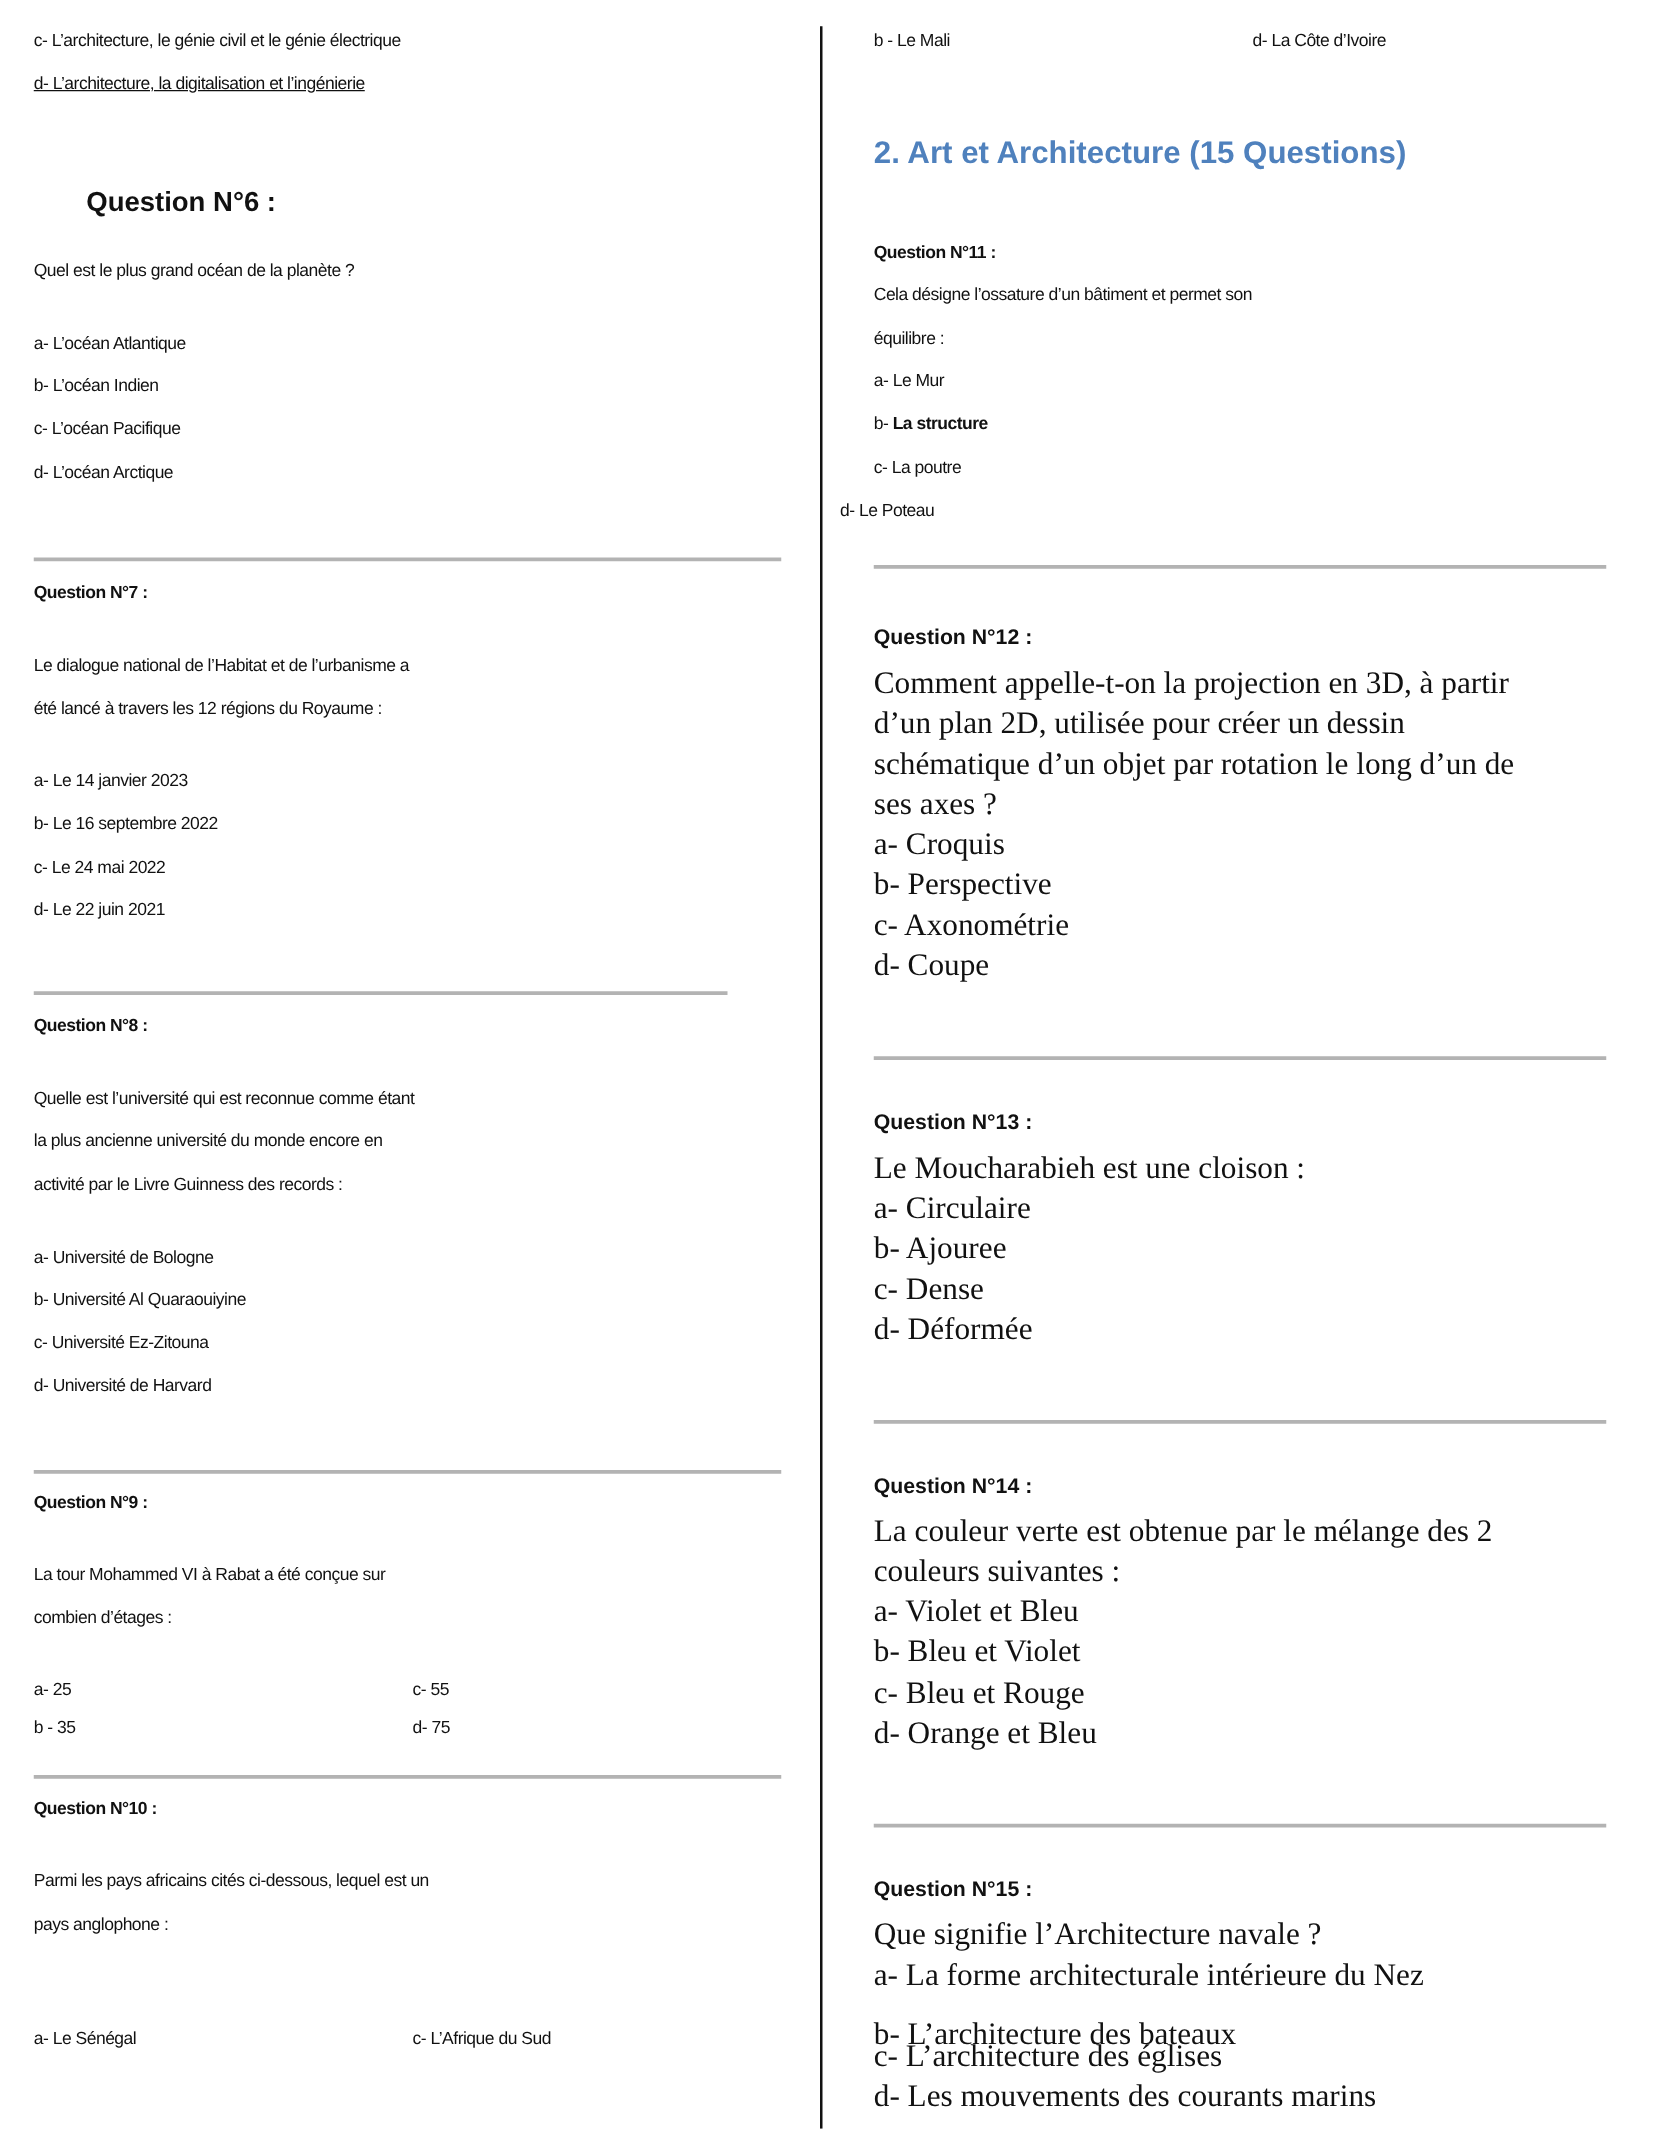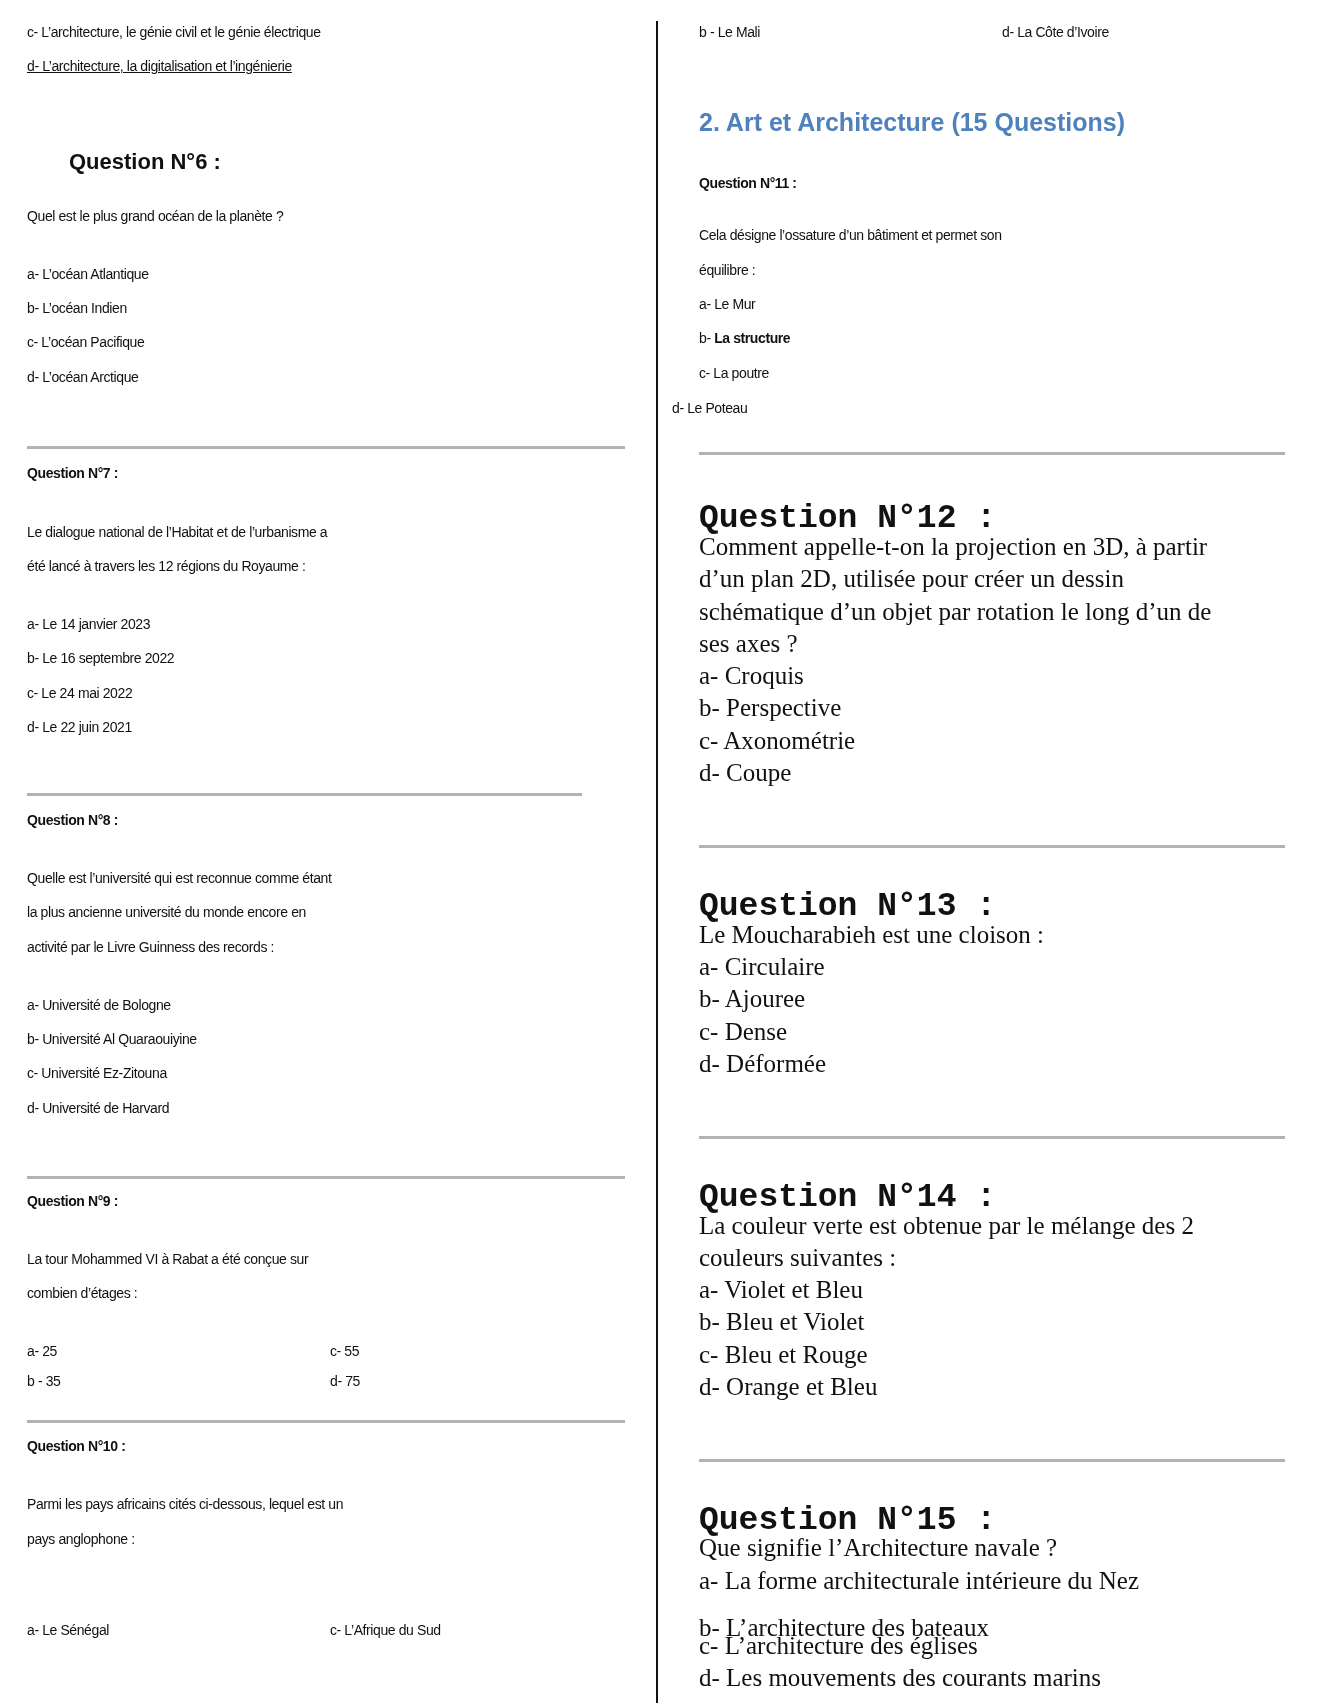--- a/index.html
+++ b/index.html
@@ -4,21 +4,21 @@
 <style>
   * { box-sizing: border-box; margin: 0; padding: 0; }
   html, body { width: 1340px; height: 1703px; background: #ffffff; overflow: hidden; }
   body { position: relative; color: #111; }
   .page { position: relative; width: 1340px; height: 1703px; }
   .divider-v { position: absolute; left: 656px; top: 21px; width: 2px; height: 1682px; background: #111; }
   .abs { position: absolute; white-space: nowrap; }
   .cal { font-family: "Liberation Sans", sans-serif; font-size: 14px; letter-spacing: -0.4px; transform-origin: left top; }
   .cal-q { font-family: "Liberation Serif", serif; font-size: 25px; font-weight: bold; }
   .tnr { font-family: "Liberation Serif", serif; font-size: 25px; }
-  .tnr-q { font-family: Liberation Mono, monospace; font-size: 33px; font-weight: bold; }
+  .tnr-q { font-family: Liberation Sans, sans-serif; font-size: 17px; font-weight: bold; }
   .heading { font-family: "Liberation Sans", sans-serif; font-size: 25px; font-weight: bold; color: #4f81bd; }
   .hr { position: absolute; height: 3px; background: #b3b3b3; }
   b.ans { font-weight: bold; }
 </style>
 </head>
 <body>
 
 <div class="page">
 
   <div class="divider-v"></div>
@@ -75,21 +75,21 @@
     <div class="abs cal" style="left:330px; top:1622px;">c- L’Afrique du Sud</div>
   </div>
 
   <div>
 
     <div class="abs cal" style="left:699px; top:24px;">b -  Le Mali</div>
     <div class="abs cal" style="left:1002px; top:24px;">d- La Côte d’Ivoire</div>
 
     <div class="abs heading" style="left:699px; top:108px;">2. Art et Architecture (15 Questions)</div>
 
-    <div class="abs cal" style="left:699px; top:175px; font-weight:bold;">Question N°11 :</div>
+    <div class="abs cal" style="left:699px; top:193px; font-weight:bold;">Question N°11 :</div>
     <div class="abs cal" style="left:699px; top:227px;">Cela désigne l’ossature d’un bâtiment et permet son</div>
     <div class="abs cal" style="left:699px; top:262px;">équilibre :</div>
     <div class="abs cal" style="left:699px; top:296px;">a- Le Mur</div>
     <div class="abs cal" style="left:699px; top:330px;"><span>b- </span><b class="ans">La structure</b></div>
     <div class="abs cal" style="left:699px; top:365px;">c- La poutre</div>
     <div class="abs cal" style="left:672px; top:400px;">d- Le Poteau</div>
 
     <div class="hr" style="left:699px; top:452px; width:586px;"></div>
 
     <div class="abs tnr-q" style="left:699px; top:500px;">Question N°12 :</div>

